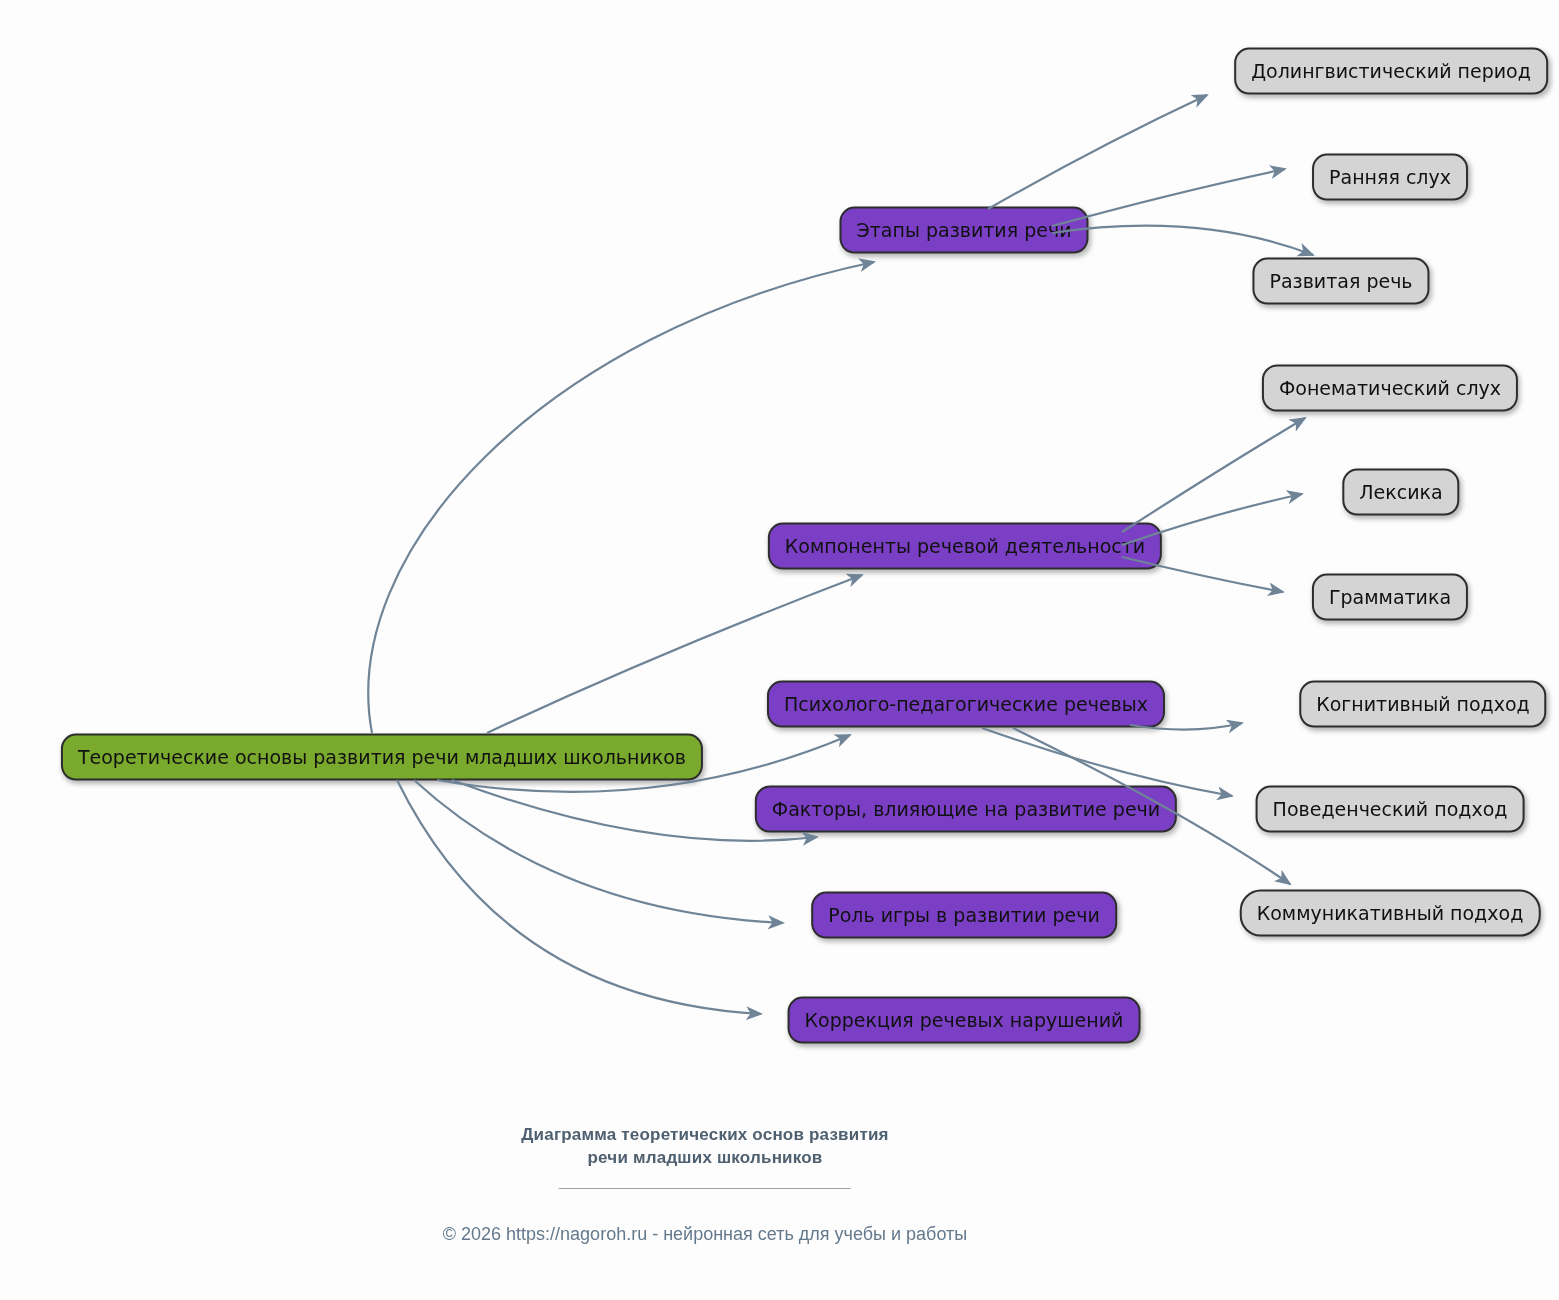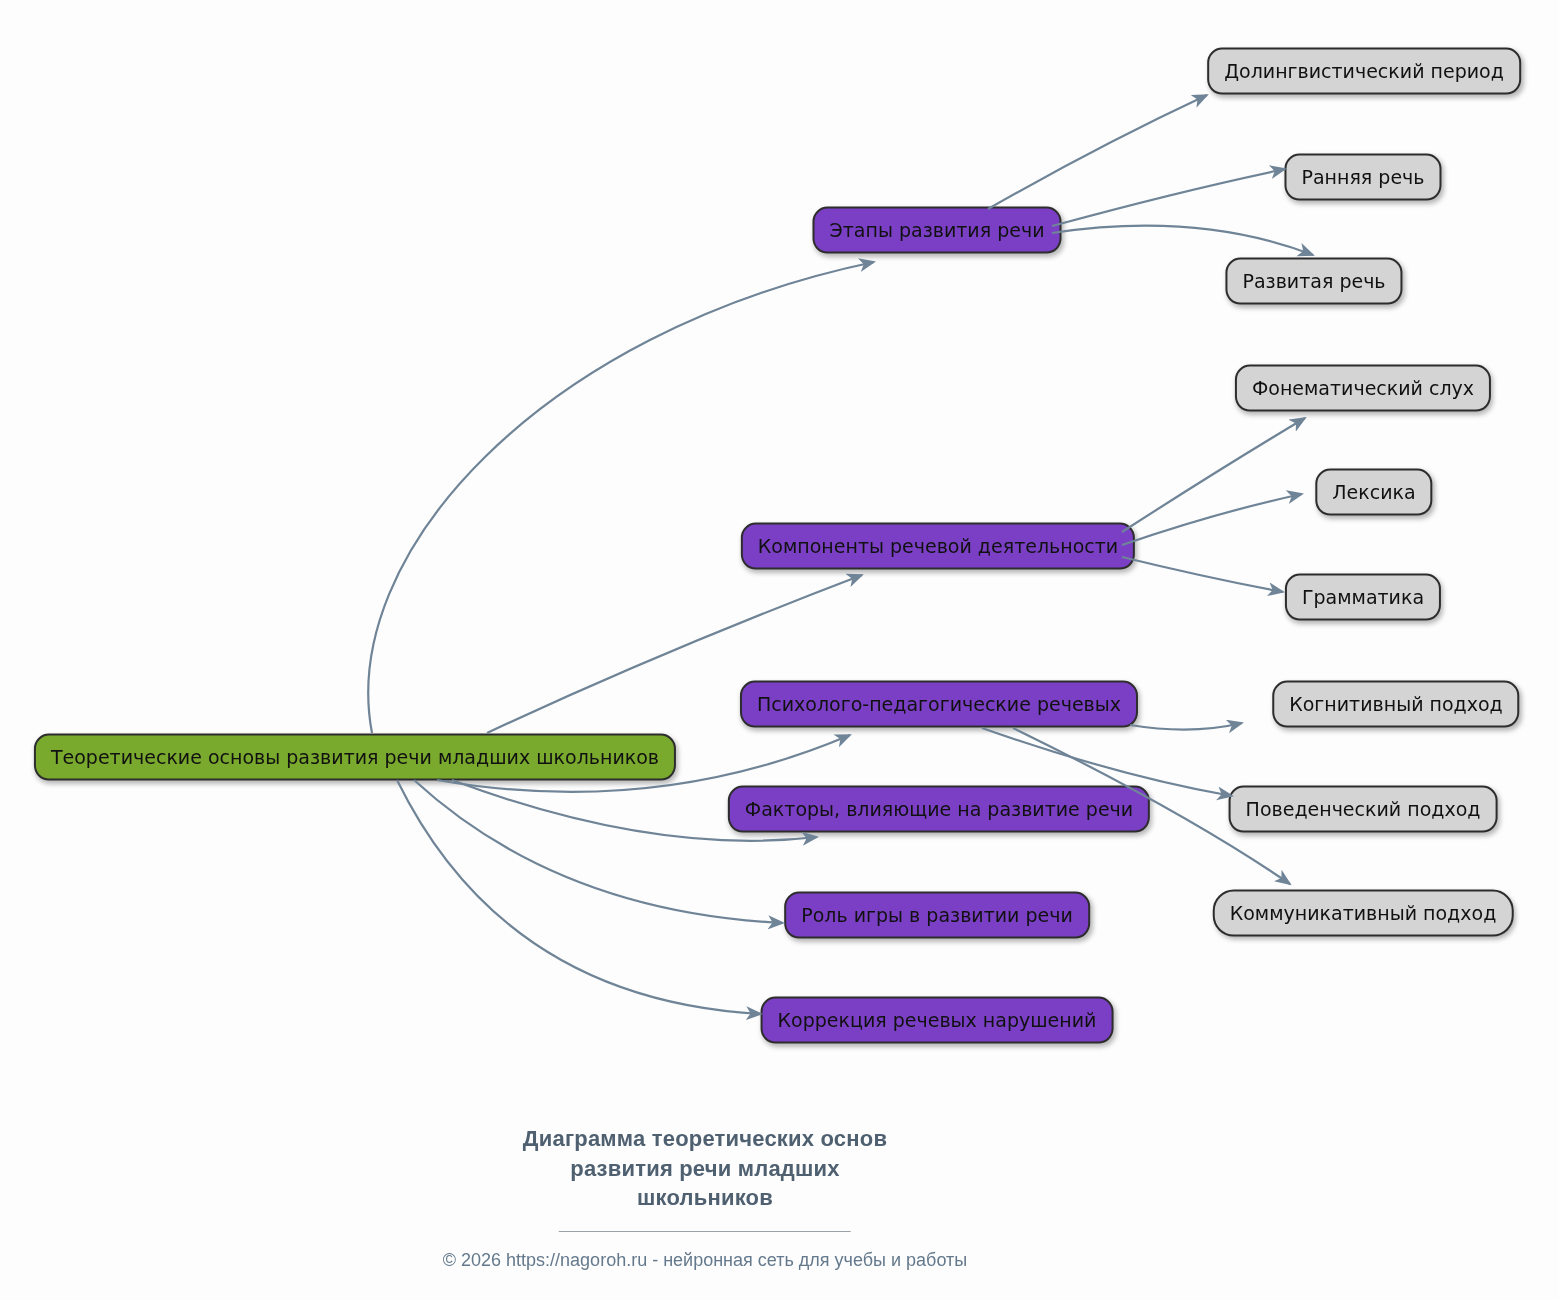--- a/index.html
+++ b/index.html
@@ -18,20 +18,21 @@
     transform: translate(-50%, -50%);
     white-space: nowrap;
     font-size: 19px;
     line-height: 1.2;
     color: #111;
     padding: 10px 15px;
     border: 2px solid var(--node-border, #2d2d2d);
     border-radius: 15px;
     box-shadow: 2px 3px 5px rgba(0,0,0,0.28);
     z-index: 2;
+    margin-left: 27px;
   }
   .node.root   { background: var(--root-fill, #79a92d); }
   .node.branch { background: var(--branch-fill, #7b3fc6); }
   .node.leaf   { background: var(--leaf-fill, #d4d4d4); }
   svg.edges {
     position: absolute; inset: 0;
     z-index: 3;
     pointer-events: none;
   }
   svg.edges path.edge {
@@ -43,34 +44,34 @@
     position: absolute;
     left: 705px; top: 1124px;
     transform: translateX(-50%);
     text-align: center;
     z-index: 1;
     font-family: "Liberation Sans", sans-serif;
   }
   .caption-title {
     width: 400px;
     margin: 0 auto;
-    font-size: 22px;
+    font-size: 17px;
     font-weight: bold;
     line-height: 1.35;
     color: var(--caption-title, #4f6070);
     letter-spacing: 0.2px;
   }
   .caption-divider {
     width: 292px;
     height: 0;
     border-top: 1.5px solid #9aa1a9;
     margin: 18px auto 0 auto;
   }
   .caption-copyright {
-    margin-top: 18px;
+    margin-top: 35px;
     font-size: 18px;
     color: var(--caption-copyright, #64798c);
     white-space: nowrap;
   }
 </style>
 </head>
 <body>
 
 <div id="diagram">
 
@@ -93,21 +94,21 @@
     <path class="edge" d="M 1122 545 Q 1218 512, 1302 494" marker-end="url(#arrow)"></path>
     <path class="edge" d="M 1122 557 Q 1208 578, 1283 592" marker-end="url(#arrow)"></path>
     <path class="edge" d="M 1130 725 Q 1192 735, 1242 723" marker-end="url(#arrow)"></path>
     <path class="edge" d="M 982 728 Q 1118 776, 1232 796" marker-end="url(#arrow)"></path>
     <path class="edge" d="M 1013 728 Q 1185 812, 1290 884" marker-end="url(#arrow)"></path>
   </svg>
 
   <div class="node root" style="left:355px;  top:757px;">Теоретические основы развития речи младших школьников</div>
   <div class="node branch" style="left:937px;  top:230px;">Этапы развития речи</div>
   <div class="node leaf" style="left:1364px; top:71px;">Долингвистический период</div>
-  <div class="node leaf" style="left:1363px; top:177px;">Ранняя речь</div>
+  <div class="node leaf" style="left:1363px; top:177px;">Ранняя слух</div>
   <div class="node leaf" style="left:1314px; top:281px;">Развитая речь</div>
   <div class="node branch" style="left:938px;  top:546px;">Компоненты речевой деятельности</div>
   <div class="node leaf" style="left:1363px; top:388px;">Фонематический слух</div>
   <div class="node leaf" style="left:1374px; top:492px;">Лексика</div>
   <div class="node leaf" style="left:1363px; top:597px;">Грамматика</div>
   <div class="node branch" style="left:939px;  top:704px;">Психолого-педагогические речевых</div>
   <div class="node leaf" style="left:1396px; top:704px;">Когнитивный подход</div>
   <div class="node leaf" style="left:1363px; top:809px;">Поведенческий подход</div>
   <div class="node leaf" style="left:1363px; top:913px;border-radius:21px;">Коммуникативный подход</div>
   <div class="node branch" style="left:939px;  top:809px;">Факторы, влияющие на развитие речи</div>

